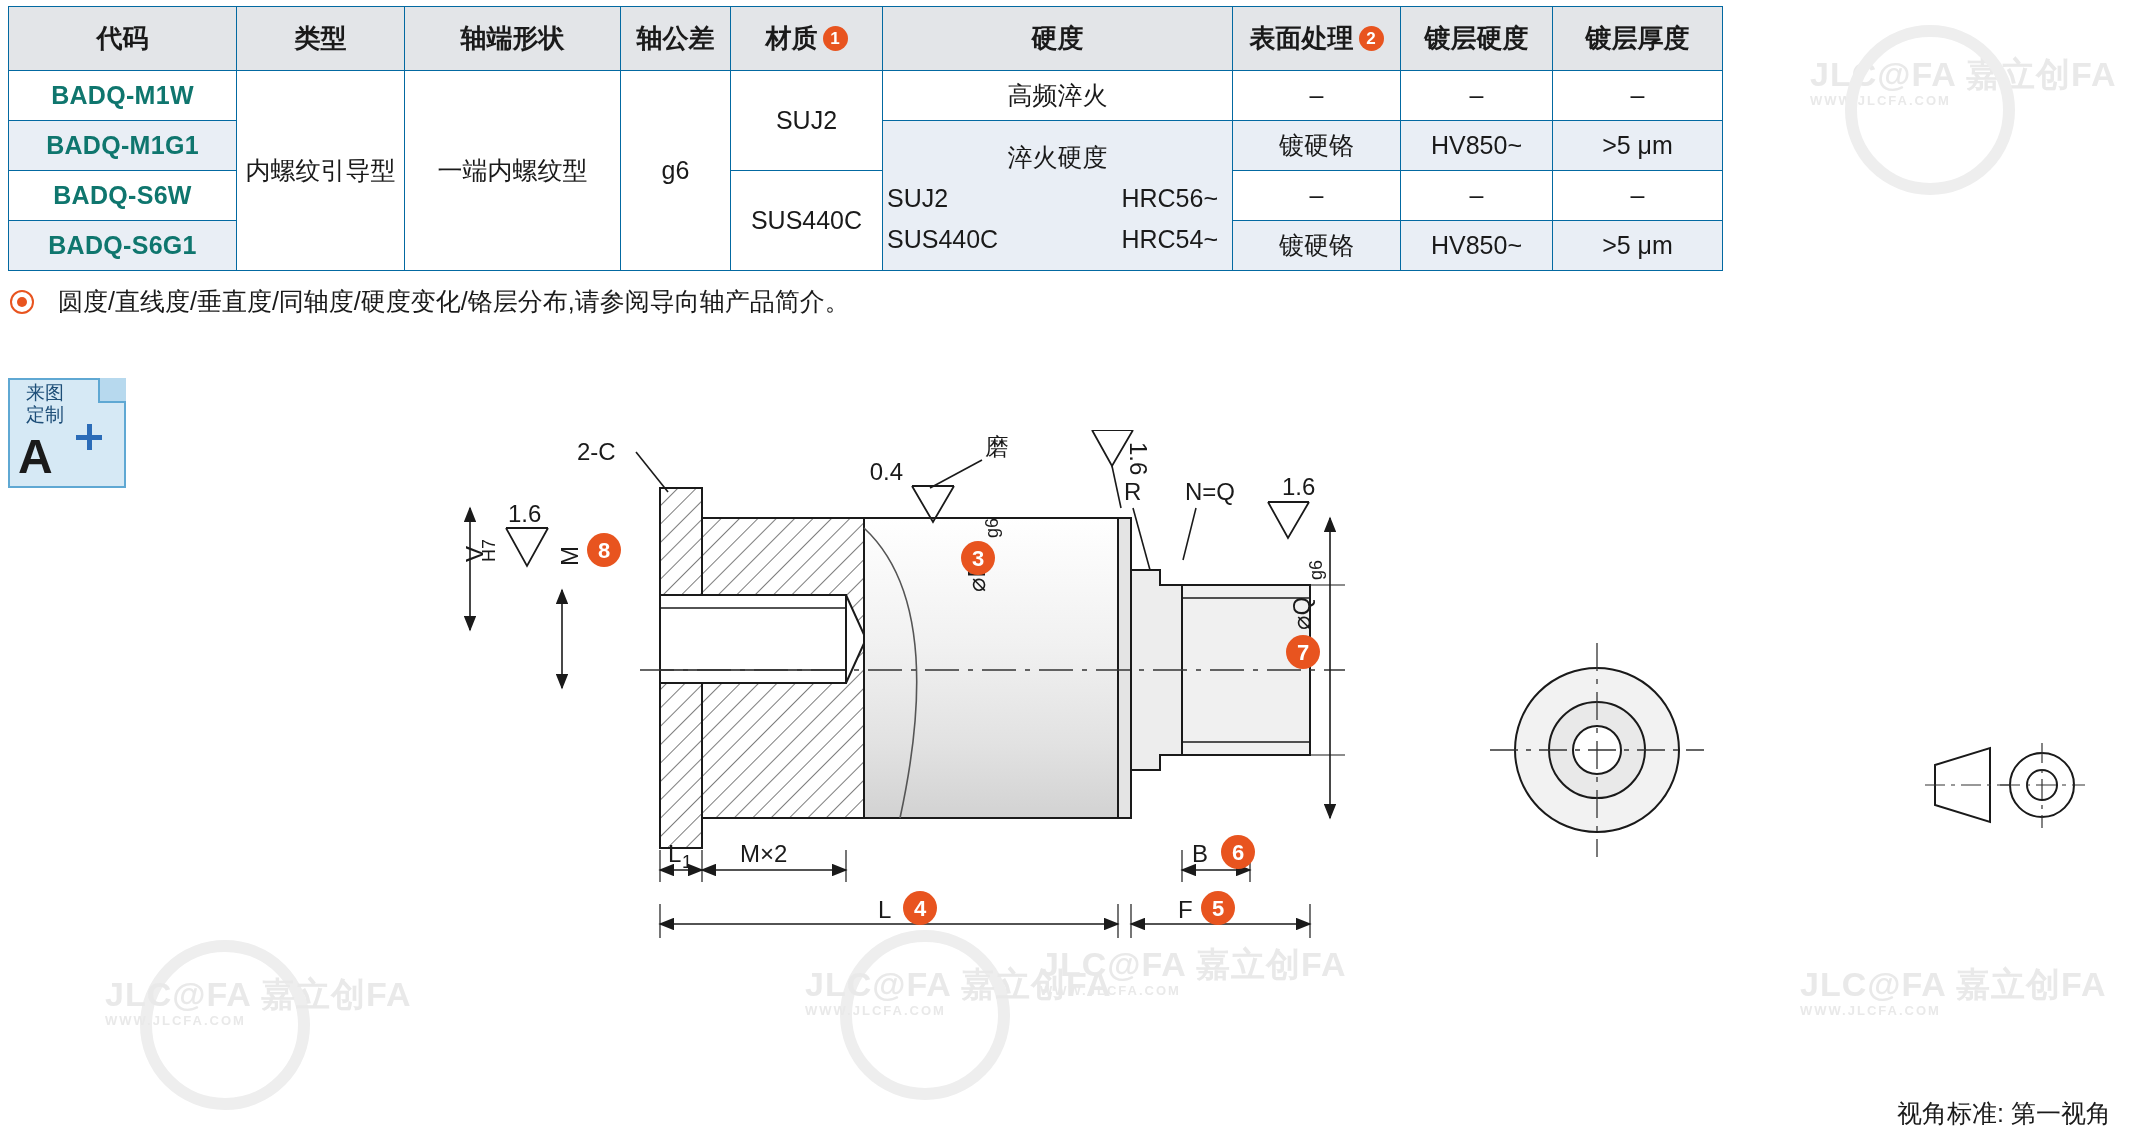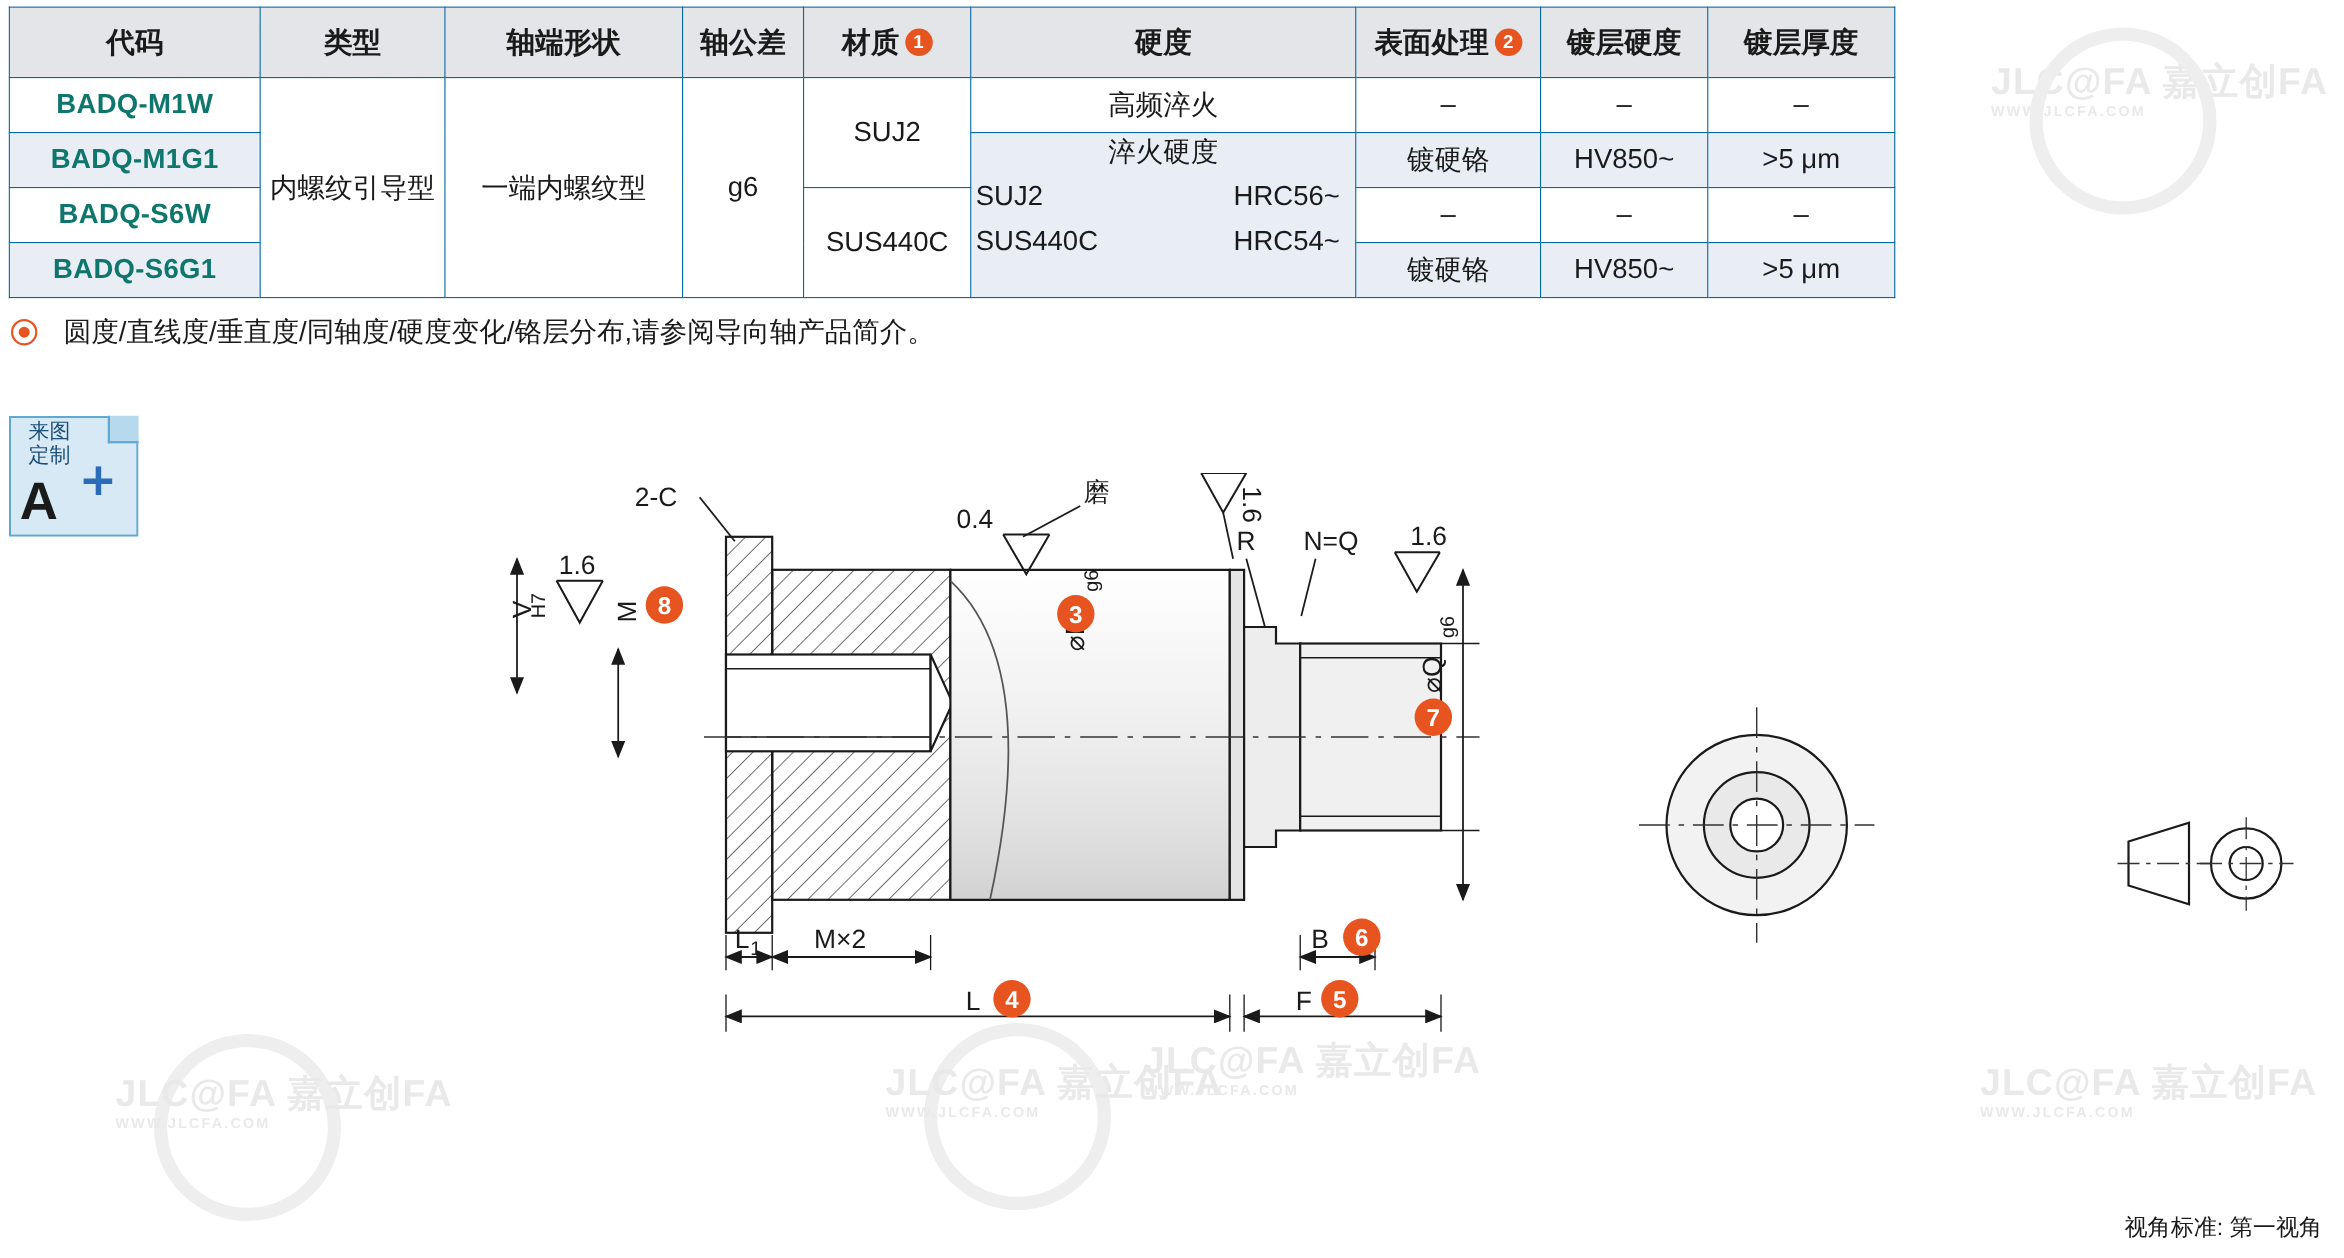--- a/index.html
+++ b/index.html
@@ -115,21 +115,21 @@
   }
   .cb-plus::before { left: 0; top: 11px; width: 26px; height: 5px; }
   .cb-plus::after { left: 11px; top: 0; width: 5px; height: 26px; }
   
   #drawing { position:absolute; left:0; top: 430px; width: 2131px; height: 714px; z-index: 2; }
   .lbl { font-size: 24px; fill: #1a1a1a; font-family: "Liberation Sans", sans-serif; }
   .lbl-s { font-size: 18px; fill: #1a1a1a; font-family: "Liberation Sans", sans-serif; }
   .onum { font-size: 22px; font-weight: bold; fill: #ffffff; font-family: "Liberation Sans", sans-serif; }
   .ocircle { fill: #e8541f; }
   .vert-label { font-size: 24px; fill:#1a1a1a; }
-  .foot { position:absolute; right: 20px; bottom: 14px; font-size: 21px; z-index: 3; }
+  .foot { position:absolute; right: 20px; bottom: 14px; font-size: 25px; z-index: 3; }
 </style>
 </head>
 <body>
 
 <div class="wm-ring" style="left:150px; top:20px; width:170px; height:170px;"></div>
 <div class="wm" style="left:115px; top:55px;">
   <div class="big">JLC@FA 嘉立创FA</div>
   <div class="small">WWW.JLCFA.COM</div>
 </div>
 <div class="wm" style="left:905px; top:80px;">
@@ -194,21 +194,21 @@
         <td rowspan="4">一端内螺纹型</td>
         <td rowspan="4">g6</td>
         <td rowspan="2">SUJ2</td>
         <td class="left-pad">高频淬火</td>
         <td>–</td>
         <td>–</td>
         <td>–</td>
       </tr>
       <tr class="row-alt">
         <td class="code-cell">BADQ-M1G1</td>
-        <td rowspan="3" class="left-pad" style="vertical-align:top; padding-top:0;margin-left:44px;">
+        <td rowspan="3" class="left-pad" style="vertical-align:top; padding-top:20px;margin-left:44px;">
           <div>淬火硬度</div>
           <div class="sub-split" style="padding-left:0; margin-top:10px;">
             <span>SUJ2</span>
             <span style="margin-left:44px;">HRC56~</span>
           </div>
           <div class="sub-split" style="padding-left:0; margin-top:12px;">
             <span>SUS440C</span>
             <span style="margin-left:22px;">HRC54~</span>
           </div>
         </td>

